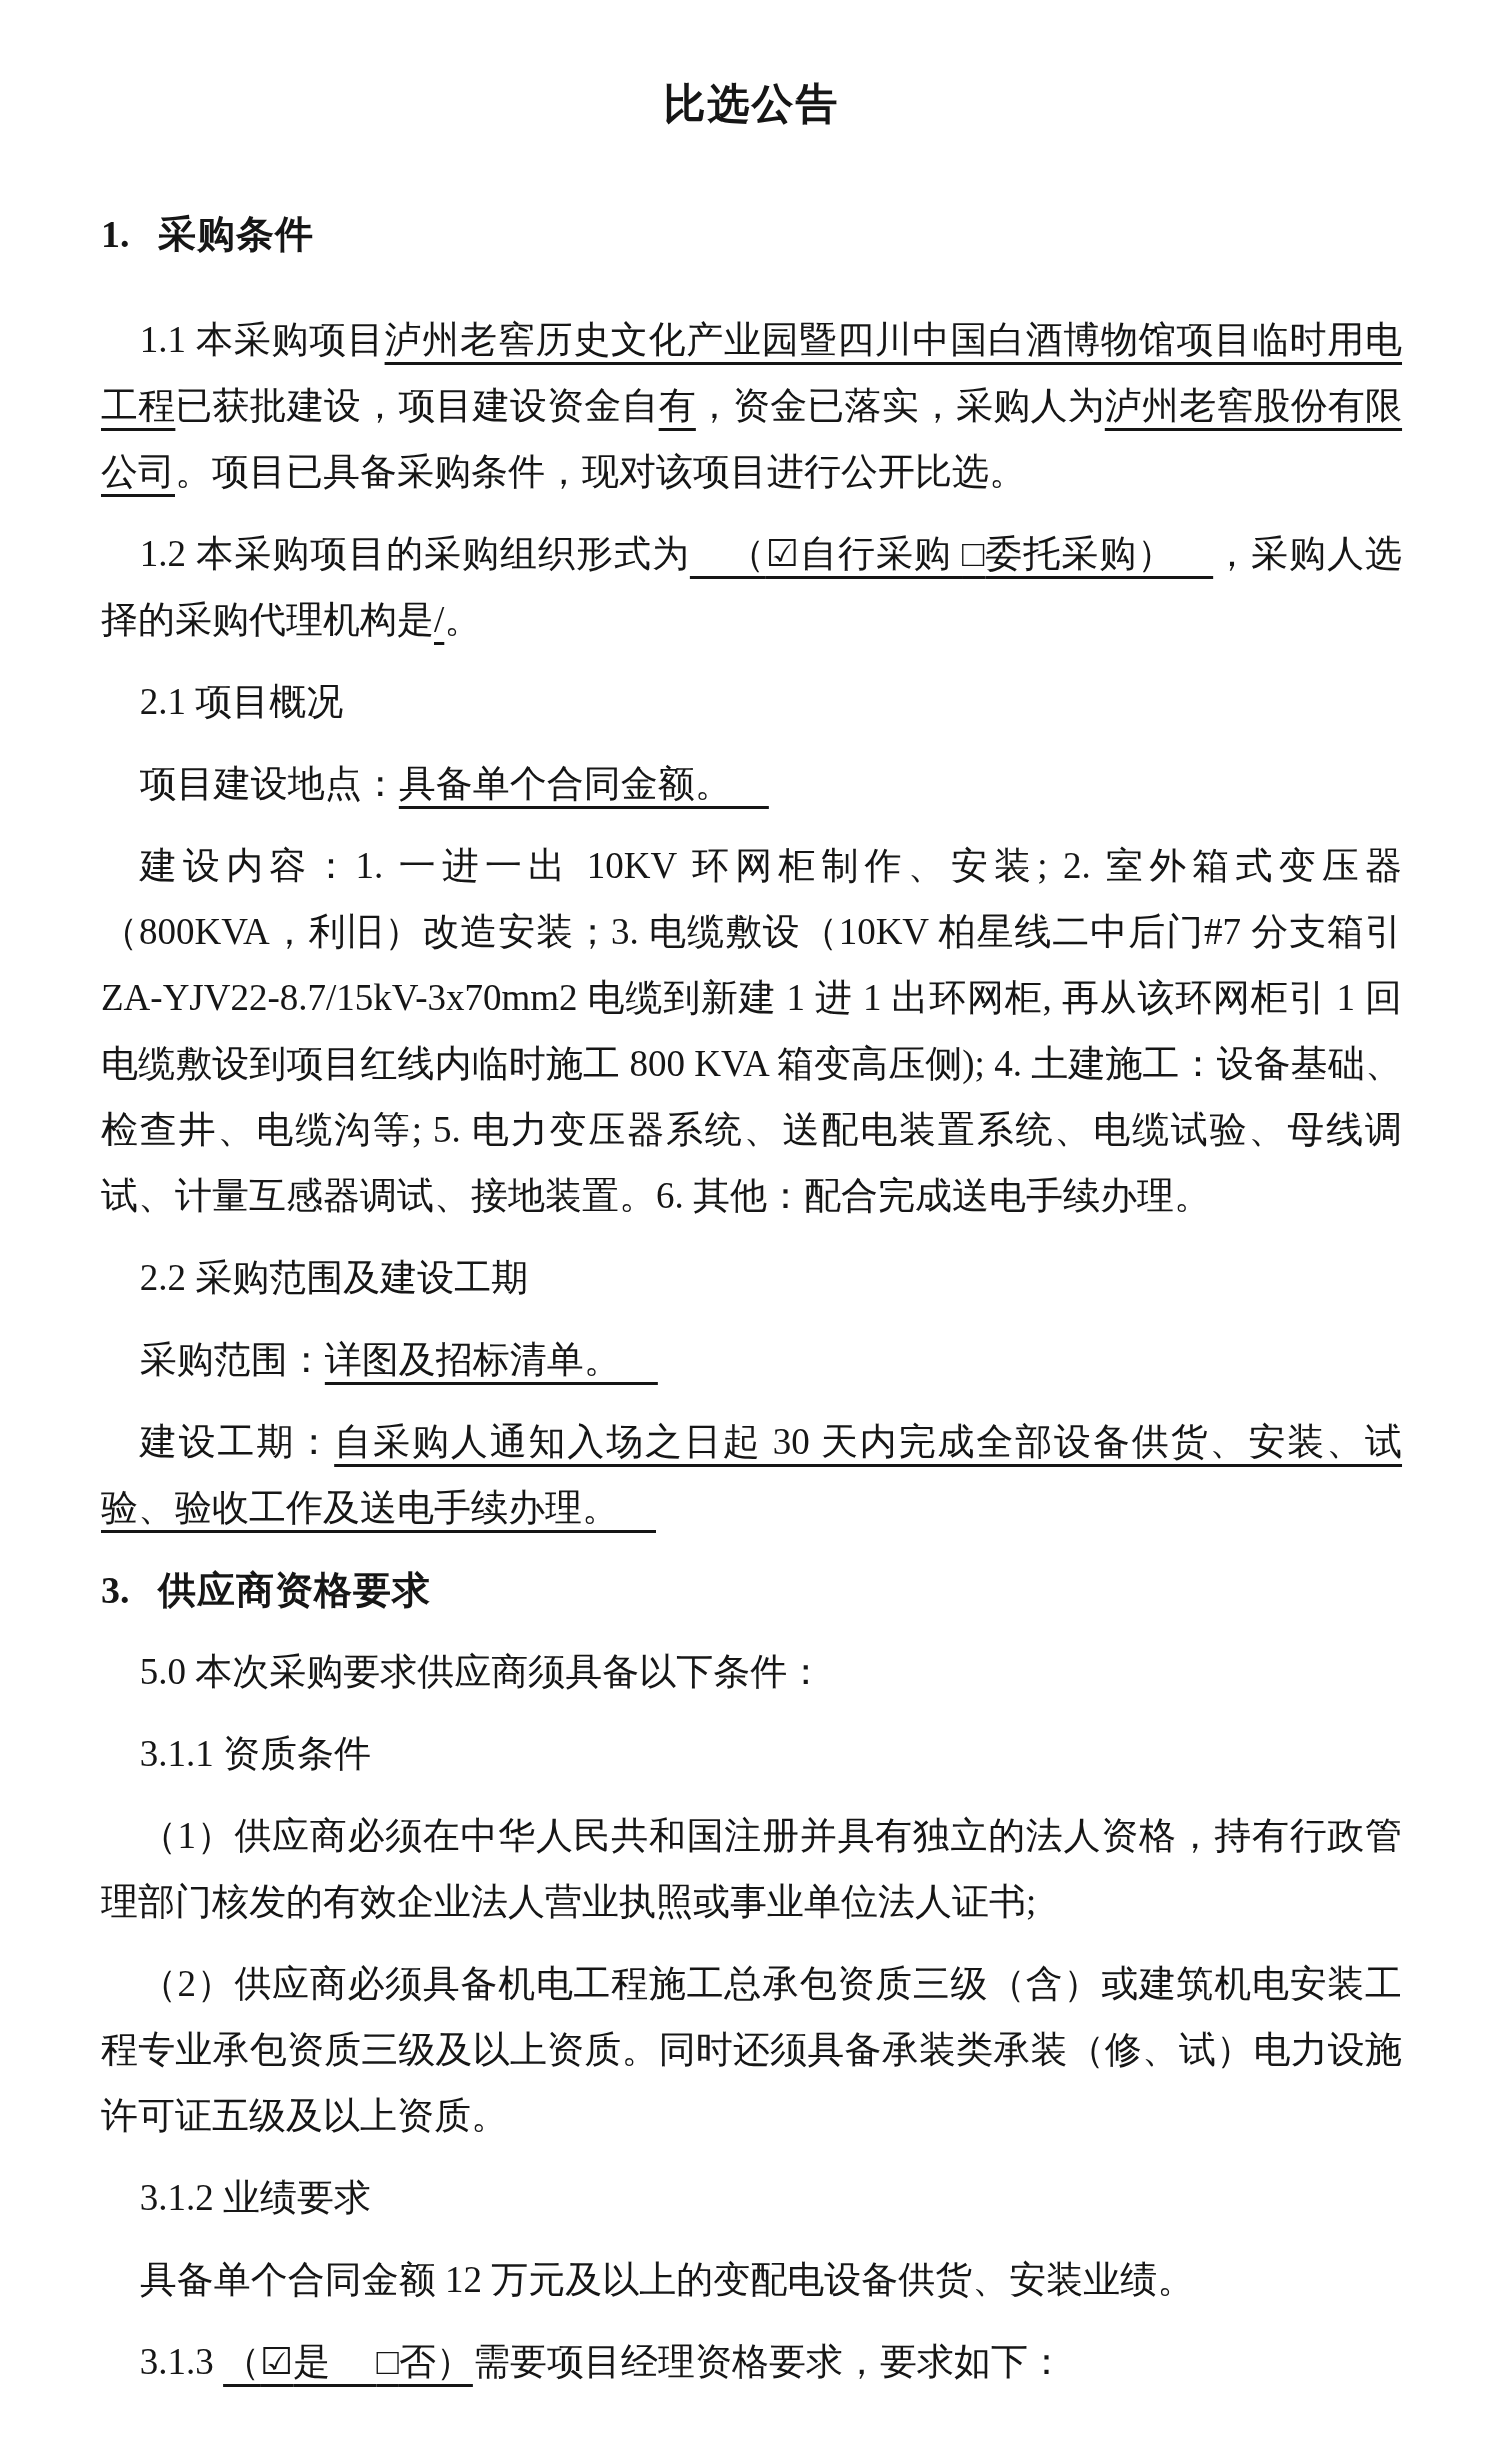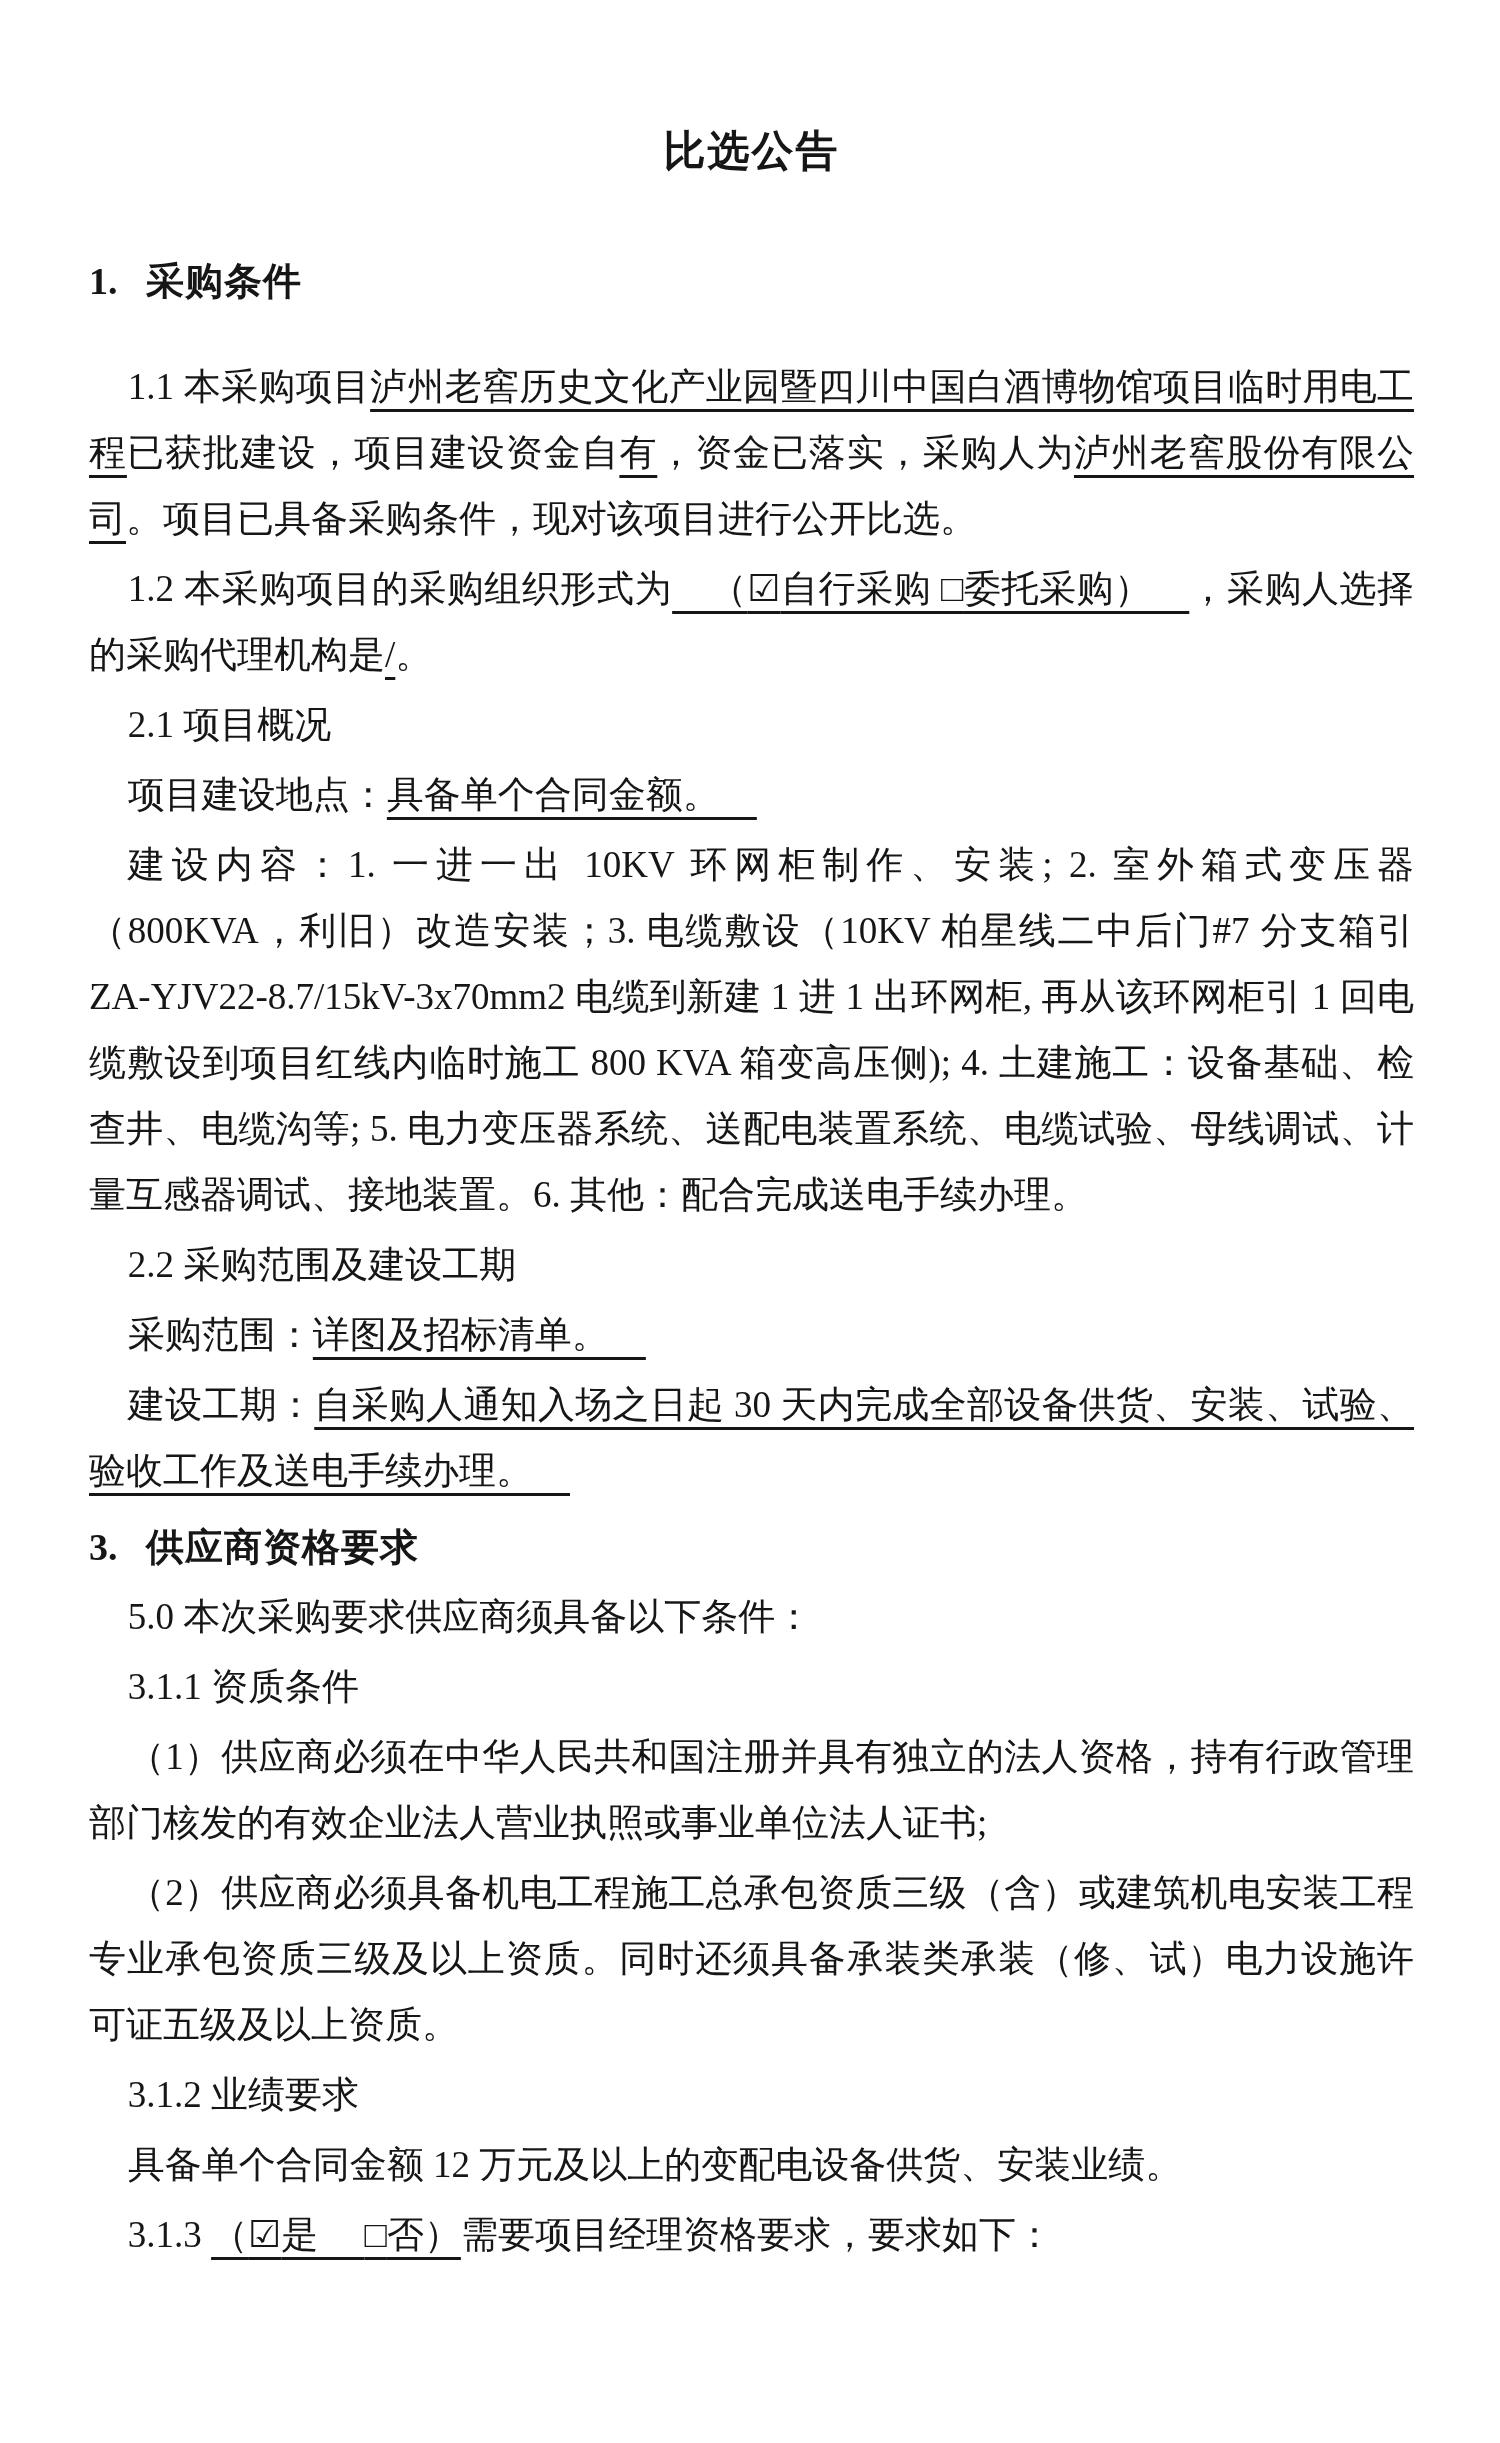--- a/index.html
+++ b/index.html
@@ -7,36 +7,36 @@
     padding: 0;
     background: #ffffff;
   }
   .page {
     position: relative;
     width: 1500px;
     height: 2443px;
     margin: 0 auto;
     background: #ffffff;
     box-sizing: border-box;
-    padding: 118px 82px 0 85px;
+    padding: 71px 82px 0 85px;
     font-family: "Liberation Serif", "DejaVu Serif", serif;
     font-size: 37px;
     line-height: 66px;
     color: #161616;
     overflow: hidden;
   }
   .title {
     text-align: center;
     font-size: 42px;
     font-weight: bold;
     line-height: 66px;
     margin-bottom: 64px;
     letter-spacing: 2px;
   }
-  .block { margin: 4px; }
+  .block { margin: 16px; }
   .h1 {
     font-weight: bold;
     font-size: 38px;
     margin-top: 10px;
   }
   .doc-body > .h1:first-child { margin-bottom: 40px; }
   .h1 .num { display: inline-block; }
   .h1 .htext { display: inline-block; margin-left: 0.75em; letter-spacing: 1px; }
   .p {
     text-align: justify;

